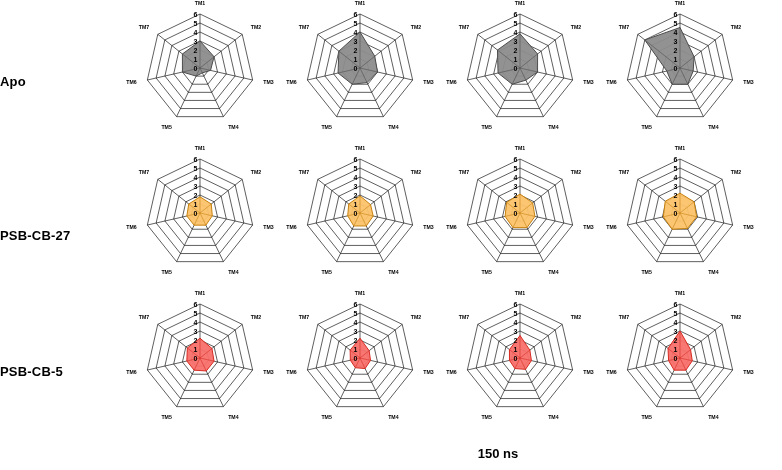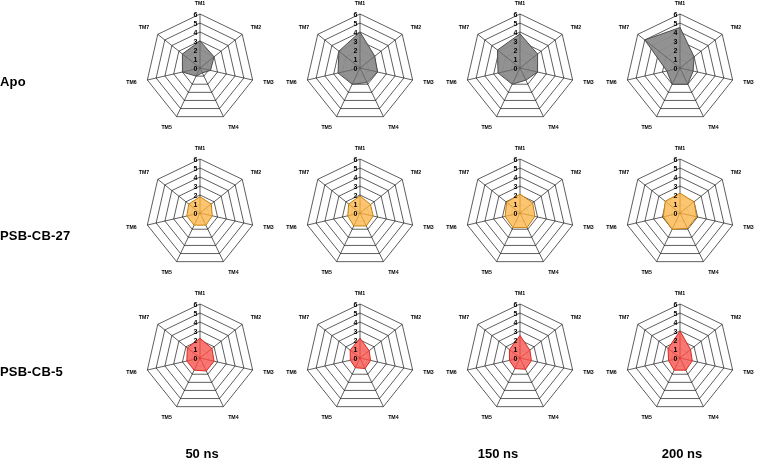--- a/index.html
+++ b/index.html
@@ -71,23 +71,21 @@
 </style>
 </head>
 <body>
 
 <div id="figure">
 
   <div class="row-label" style="top:74px;">Apo</div>
   <div class="row-label" style="top:228px;">PSB-CB-27</div>
   <div class="row-label" style="top:364px;">PSB-CB-5</div>
 
-  <div class="col-label" style="left:122px;">50 ns</div>
   <div class="col-label" style="left:418px;">150 ns</div>
-  <div class="col-label" style="left:602px;">200 ns</div>
 
 <div class="cell" style="left: 122px; top: 0px;">
       <svg width="160" height="146" viewBox="0 0 160 146">
         <g>
           <polygon points="78.00,59.00 85.04,62.39 86.77,70.00 81.90,76.11 74.10,76.11 69.23,70.00 70.96,62.39" class="grid-line"></polygon>
           <polygon points="78.00,50.00 92.07,56.78 95.55,72.01 85.81,84.22 70.19,84.22 60.45,72.01 63.93,56.78" class="grid-line"></polygon>
           <polygon points="78.00,41.00 99.11,51.17 104.32,74.01 89.71,92.33 66.29,92.33 51.68,74.01 56.89,51.17" class="grid-line"></polygon>
           <polygon points="78.00,32.00 106.15,45.55 113.10,76.01 93.62,100.43 62.38,100.43 42.90,76.01 49.85,45.55" class="grid-line"></polygon>
           <polygon points="78.00,23.00 113.18,39.94 121.87,78.01 97.52,108.54 58.48,108.54 34.13,78.01 42.82,39.94" class="grid-line"></polygon>
           <polygon points="78.00,14.00 120.22,34.33 130.65,80.02 101.43,116.65 54.57,116.65 25.35,80.02 35.78,34.33" class="grid-line"></polygon>

